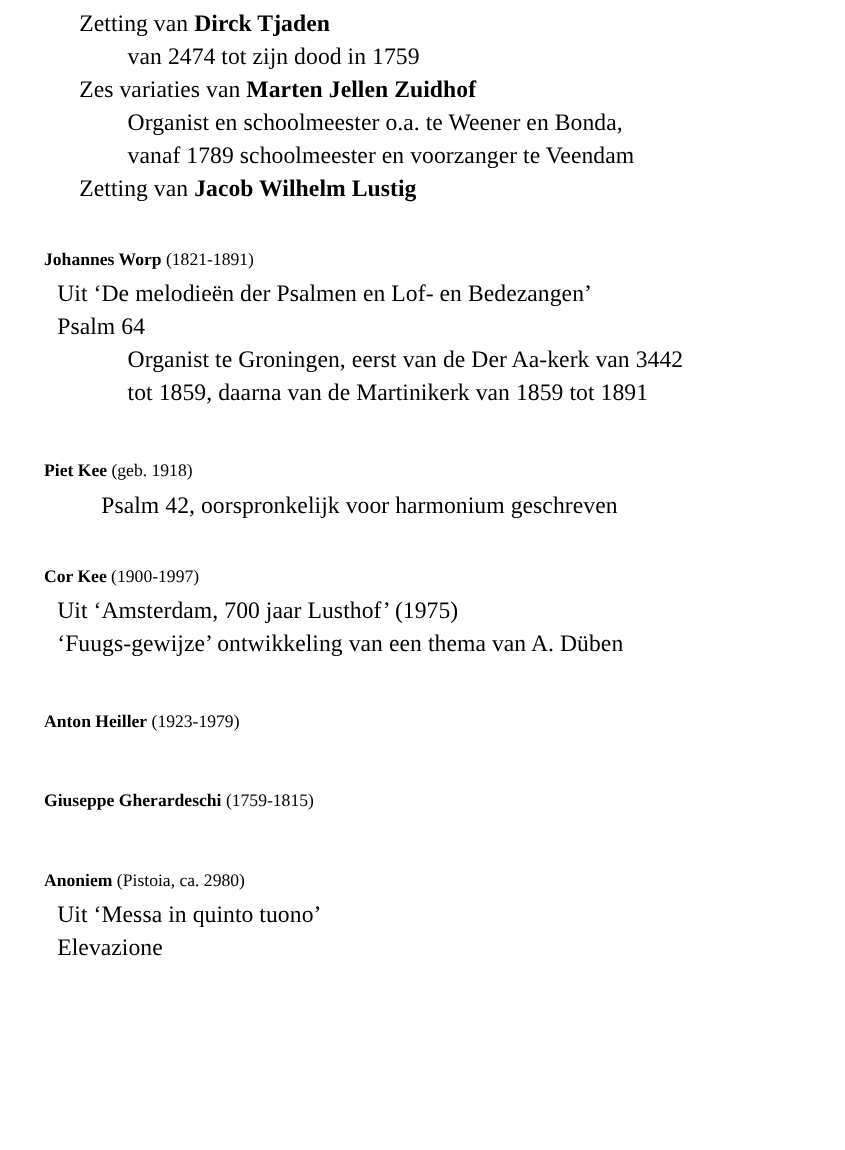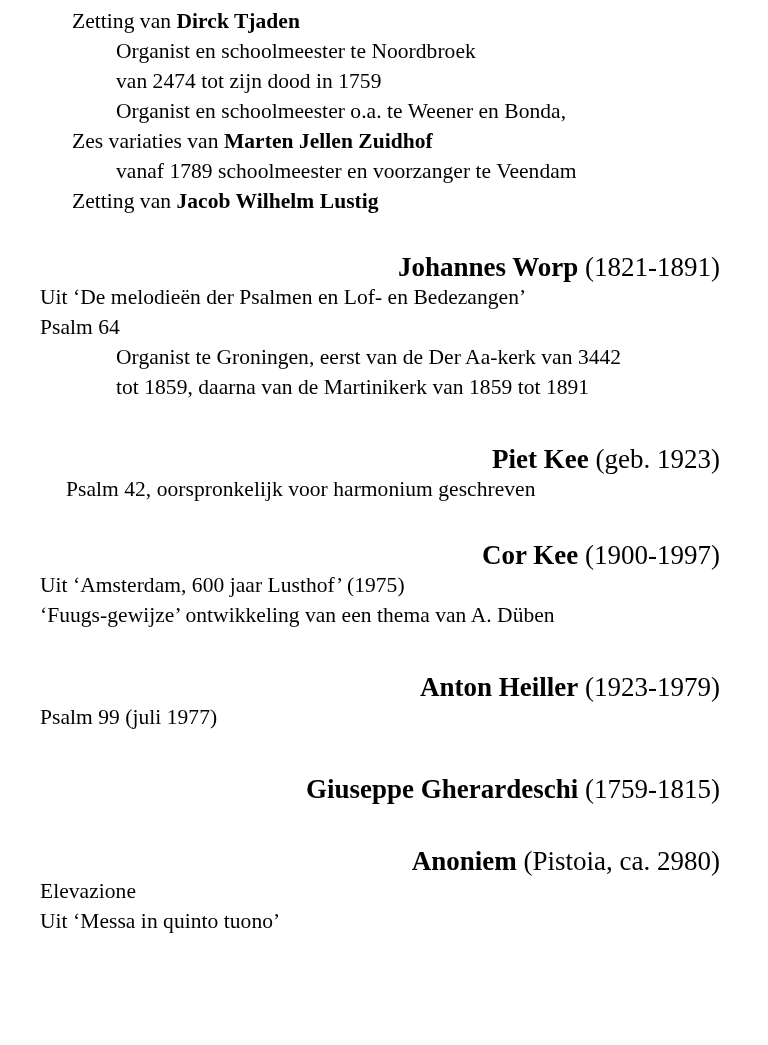--- a/index.html
+++ b/index.html
@@ -21,72 +21,70 @@
     box-sizing: border-box;
     padding: 6px 48px 0 40px;
   }
   .line {
     font-size: 21.5px;
     line-height: 30px;
     white-space: nowrap;
     letter-spacing: 0.05px;
   }
   
-  .ind-0  { margin-left: 0px; }
+  .ind-0  { margin-left: 12px; }
   .ind-1  { margin-left: 32px; }
-  .ind-2  { margin-left: 26px; font-family: Liberation Serif, serif; }
+  .ind-2  { margin-left: 52px; font-family: Liberation Serif, serif; }
   .ind-3  { margin-left: 76px; }
   
   .composer {
-    text-align: right;
-    font-size: 27px;
+    text-align: left;
+    font-size: 16px;
     line-height: 30px;
     white-space: nowrap;
   }
   .composer .name {
     font-weight: bold;
   }
   .composer .dates {
     font-weight: normal;
   }
   .bold { font-weight: bold; }
   .block { margin: 0; padding: 0; }
 </style>
 </head>
 <body>
 
 <div class="page">
   <div class="block" id="top-block">
       <div class="line ind-1"><span>Zetting van </span><span class="bold">Dirck Tjaden</span></div>
-      <div class="line ind-3">Organist en schoolmeester te Noordbroek</div>
       <div class="line ind-3">van 2474 tot zijn dood in 1759</div>
+      <div class="line ind-1"><span>Zes variaties van </span><span class="bold">Marten Jellen Zuidhof</span></div>
       <div class="line ind-3">Organist en schoolmeester o.a. te Weener en Bonda,</div>
-      <div class="line ind-1"><span>Zes variaties van </span><span class="bold">Marten Jellen Zuidhof</span></div>
       <div class="line ind-3">vanaf 1789 schoolmeester en voorzanger te Veendam</div>
       <div class="line ind-1"><span>Zetting van </span><span class="bold">Jacob Wilhelm Lustig</span></div>
     </div>
   <div class="block" id="composer-sections">
       <div style="height: 36px;"></div>
       <div class="composer"><span class="name">Johannes Worp</span> <span class="dates">(1821-1891)</span></div>
       <div class="line ind-0">Uit ‘De melodieën der Psalmen en Lof- en Bedezangen’</div>
       <div class="line ind-0">Psalm 64</div>
       <div class="line ind-3">Organist te Groningen, eerst van de Der Aa-kerk van 3442</div>
       <div class="line ind-3">tot 1859, daarna van de Martinikerk van 1859 tot 1891</div>
       <div style="height: 42px;"></div>
-      <div class="composer"><span class="name">Piet Kee</span> <span class="dates">(geb. 1923)</span></div>
+      <div class="composer"><span class="name">Piet Kee</span> <span class="dates">(geb. 1918)</span></div>
       <div class="line ind-2">Psalm 42, oorspronkelijk voor harmonium geschreven</div>
       <div style="height: 36px;"></div>
       <div class="composer"><span class="name">Cor Kee</span> <span class="dates">(1900-1997)</span></div>
-      <div class="line ind-0">Uit ‘Amsterdam, 600 jaar Lusthof’ (1975)</div>
+      <div class="line ind-0">Uit ‘Amsterdam, 700 jaar Lusthof’ (1975)</div>
       <div class="line ind-0">‘Fuugs-gewijze’ ontwikkeling van een thema van A. Düben</div>
       <div style="height: 42px;"></div>
       <div class="composer"><span class="name">Anton Heiller</span> <span class="dates">(1923-1979)</span></div>
-      <div class="line ind-0">Psalm 99 (juli 1977)</div>
       <div style="height: 42px;"></div>
       <div class="composer"><span class="name">Giuseppe Gherardeschi</span> <span class="dates">(1759-1815)</span></div>
       <div style="height: 42px;"></div>
       <div class="composer"><span class="name">Anoniem</span> <span class="dates">(Pistoia, ca. 2980)</span></div>
+      <div class="line ind-0">Uit ‘Messa in quinto tuono’</div>
       <div class="line ind-0">Elevazione</div>
-      <div class="line ind-0">Uit ‘Messa in quinto tuono’</div>
       <div style="height: 48px;"></div>
       <div class="composer"> </div>
     </div>
 </div>
 
 </body></html>

